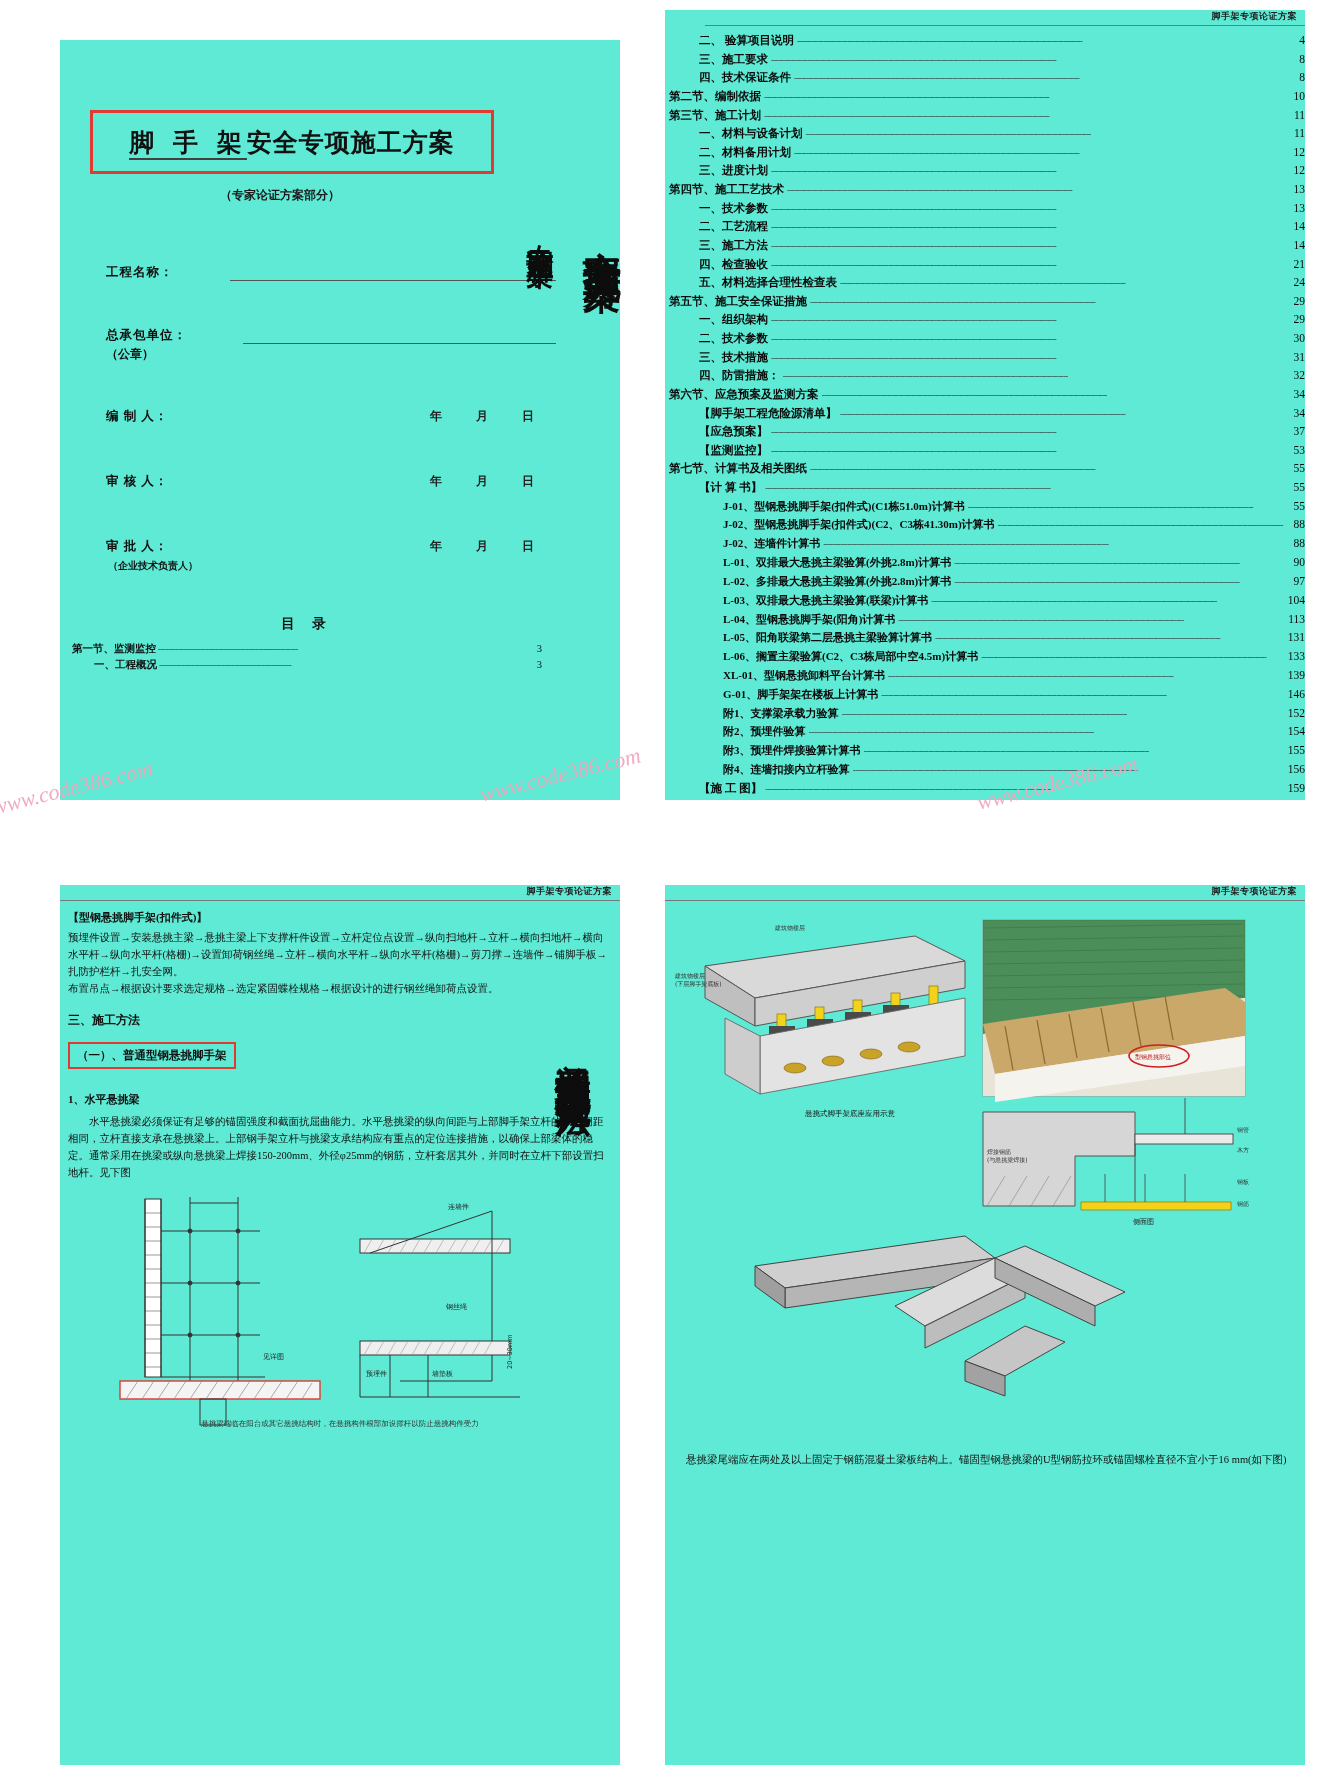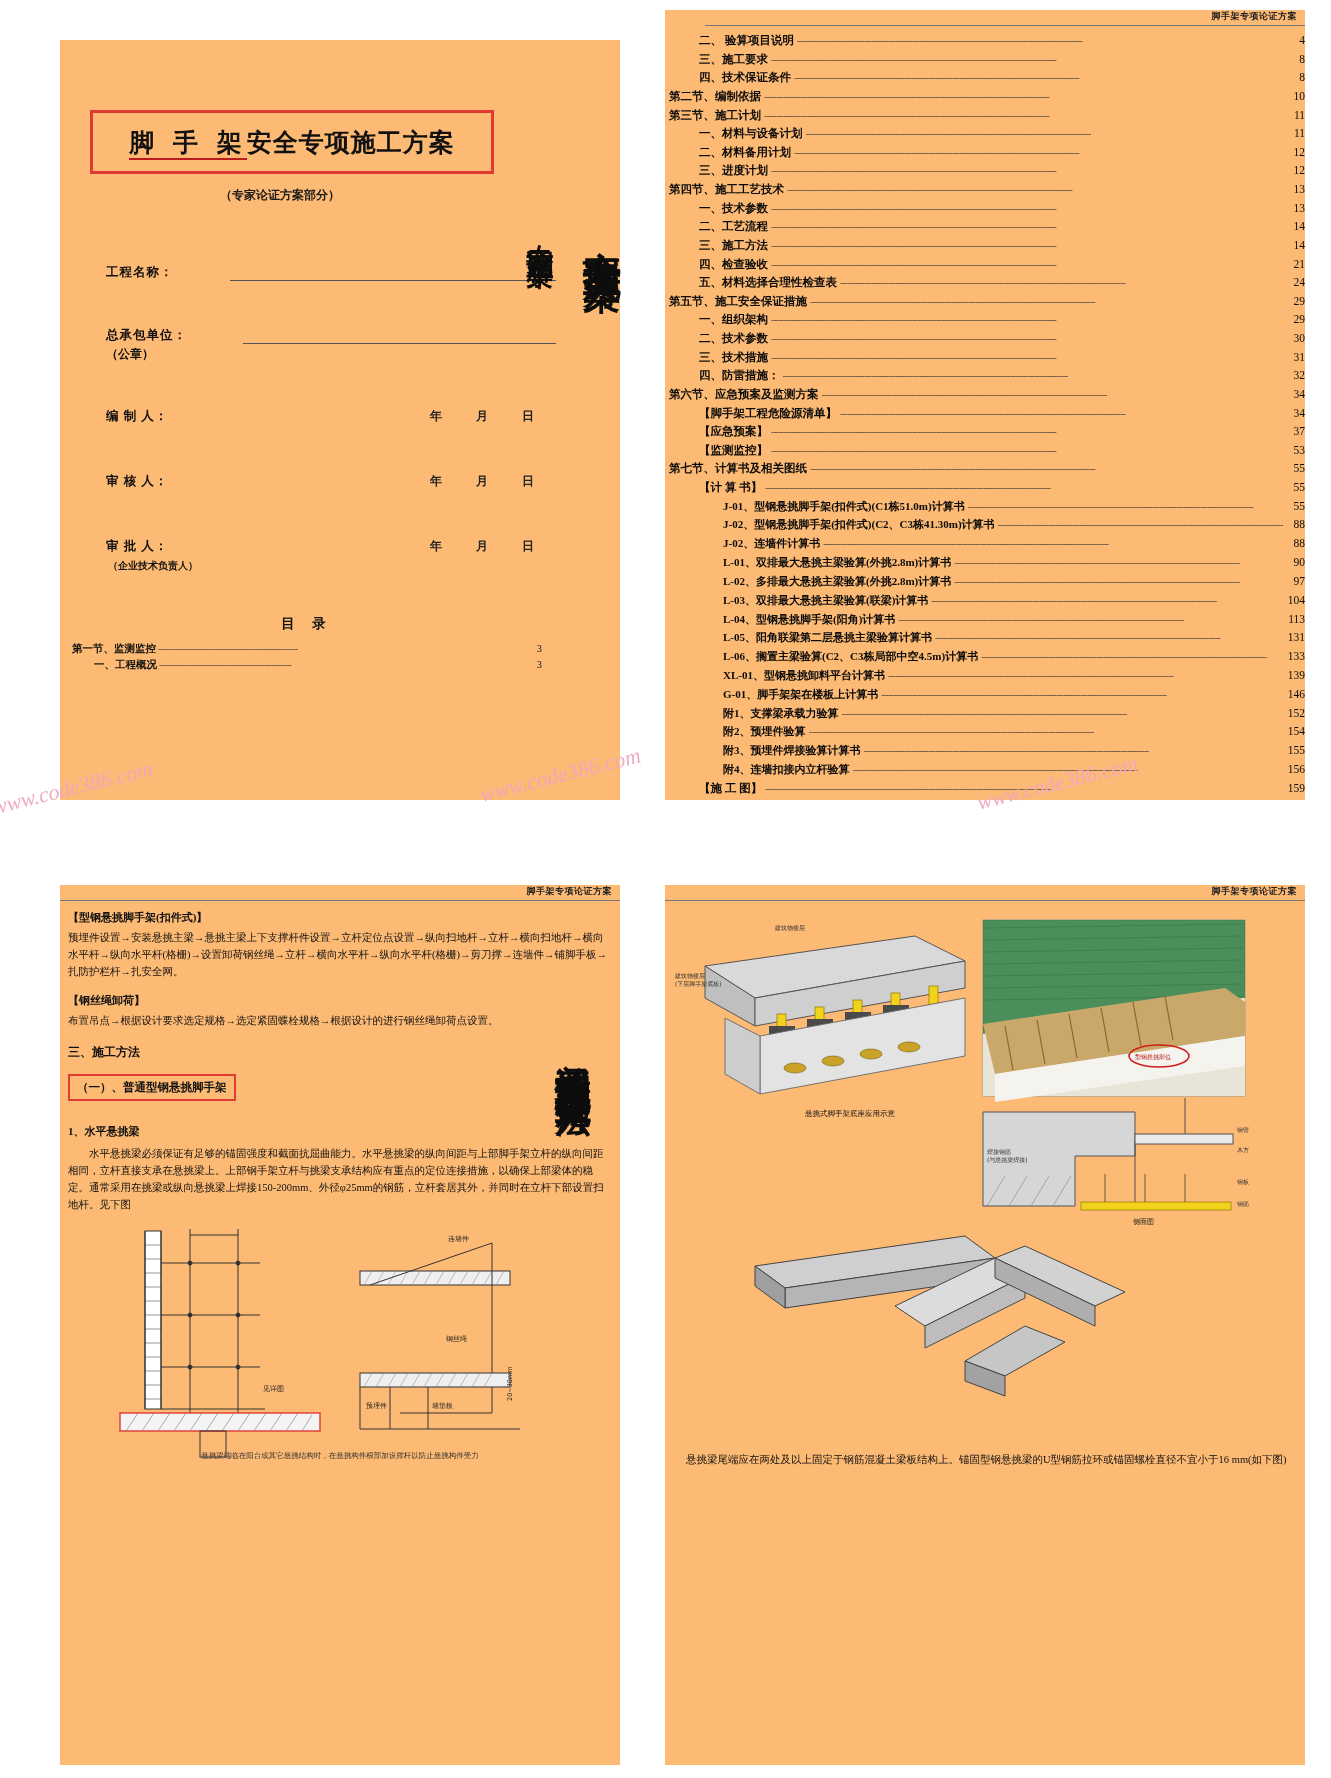--- a/index.html
+++ b/index.html
@@ -2,33 +2,33 @@
 <html><head>
 <meta charset="utf-8">
 <style>
   html,body{margin:0;padding:0;}
   body{
     width:1331px;height:1778px;
     background:#ffffff;
     font-family:"Liberation Serif","DejaVu Serif",serif;
     position:relative;overflow:hidden;
   }
-  .page{position:absolute;background:#fdba74;}
+  .page{position:absolute;background:#5eead4;}
 
   
   #cover{left:60px;top:40px;width:560px;height:760px;}
   .cover-title-box{
     margin:70px 0 0 30px;width:398px;height:58px;
     border:3px solid #e03a32;display:flex;align-items:center;justify-content:center;
   }
   .cover-title{
     font-size:25px;font-weight:bold;letter-spacing:1px;color:#111;
     font-family:"DejaVu Serif","Liberation Serif",serif;white-space:nowrap;
   }
-  .cover-title .ul{border-bottom:2px solid #b91c1c;padding-bottom:1px;letter-spacing:5px;}
+  .cover-title .ul{border-bottom:2px solid #404040;padding-bottom:1px;letter-spacing:5px;}
   .cover-sub{
     margin-top:13px;width:440px;text-align:center;font-size:12px;font-weight:bold;color:#1a1a1a;
   }
   .cover-form{margin:60px 0 0 46px;width:450px;}
   .frow{display:flex;align-items:flex-end;margin-bottom:46px;position:relative;gap:46px;}
   .flabel{font-size:12.5px;font-weight:bold;color:#111;white-space:nowrap;letter-spacing:1px;}
   .fline{flex:1;border-bottom:1.6px solid #555;margin-left:10px;height:15px;}
   .fnote{font-size:12px;font-weight:bold;color:#111;position:absolute;left:0;top:19px;}
   .frow.sig{margin-bottom:48px;}
   .dates{display:flex;gap:34px;font-size:12px;font-weight:bold;color:#222;margin-left:auto;padding-right:22px;}
@@ -391,21 +391,20 @@
 </div>
 
 <div class="page" id="p3">
   <div class="pg-header">脚手架专项论证方案</div>
   <div class="pg-rule" style="margin-left:0;"></div>
 
   <div class="body-text">
     <div class="bold-h">【型钢悬挑脚手架(扣件式)】</div>
     <div>预埋件设置→安装悬挑主梁→悬挑主梁上下支撑杆件设置→立杆定位点设置→纵向扫地杆→立杆→横向扫地杆→横向水平杆→纵向水平杆(格栅)→设置卸荷钢丝绳→立杆→横向水平杆→纵向水平杆(格栅)→剪刀撑→连墙件→铺脚手板→扎防护栏杆→扎安全网。</div>
 
-    <div class="bold-h" style="margin-top:12px;">【钢丝绳卸荷】</div>
     <div>布置吊点→根据设计要求选定规格→选定紧固蝶栓规格→根据设计的进行钢丝绳卸荷点设置。</div>
 
     <div class="sec-h">三、施工方法</div>
 
     <div class="redbox">（一）、普通型钢悬挑脚手架</div>
 
     <div class="num-h">1、水平悬挑梁</div>
     <div class="indent">水平悬挑梁必须保证有足够的锚固强度和截面抗屈曲能力。水平悬挑梁的纵向间距与上部脚手架立杆的纵向间距相同，立杆直接支承在悬挑梁上。上部钢手架立杆与挑梁支承结构应有重点的定位连接措施，以确保上部梁体的稳定。通常采用在挑梁或纵向悬挑梁上焊接150-200mm、外径φ25mm的钢筋，立杆套居其外，并同时在立杆下部设置扫地杆。见下图</div>
   </div>
 

